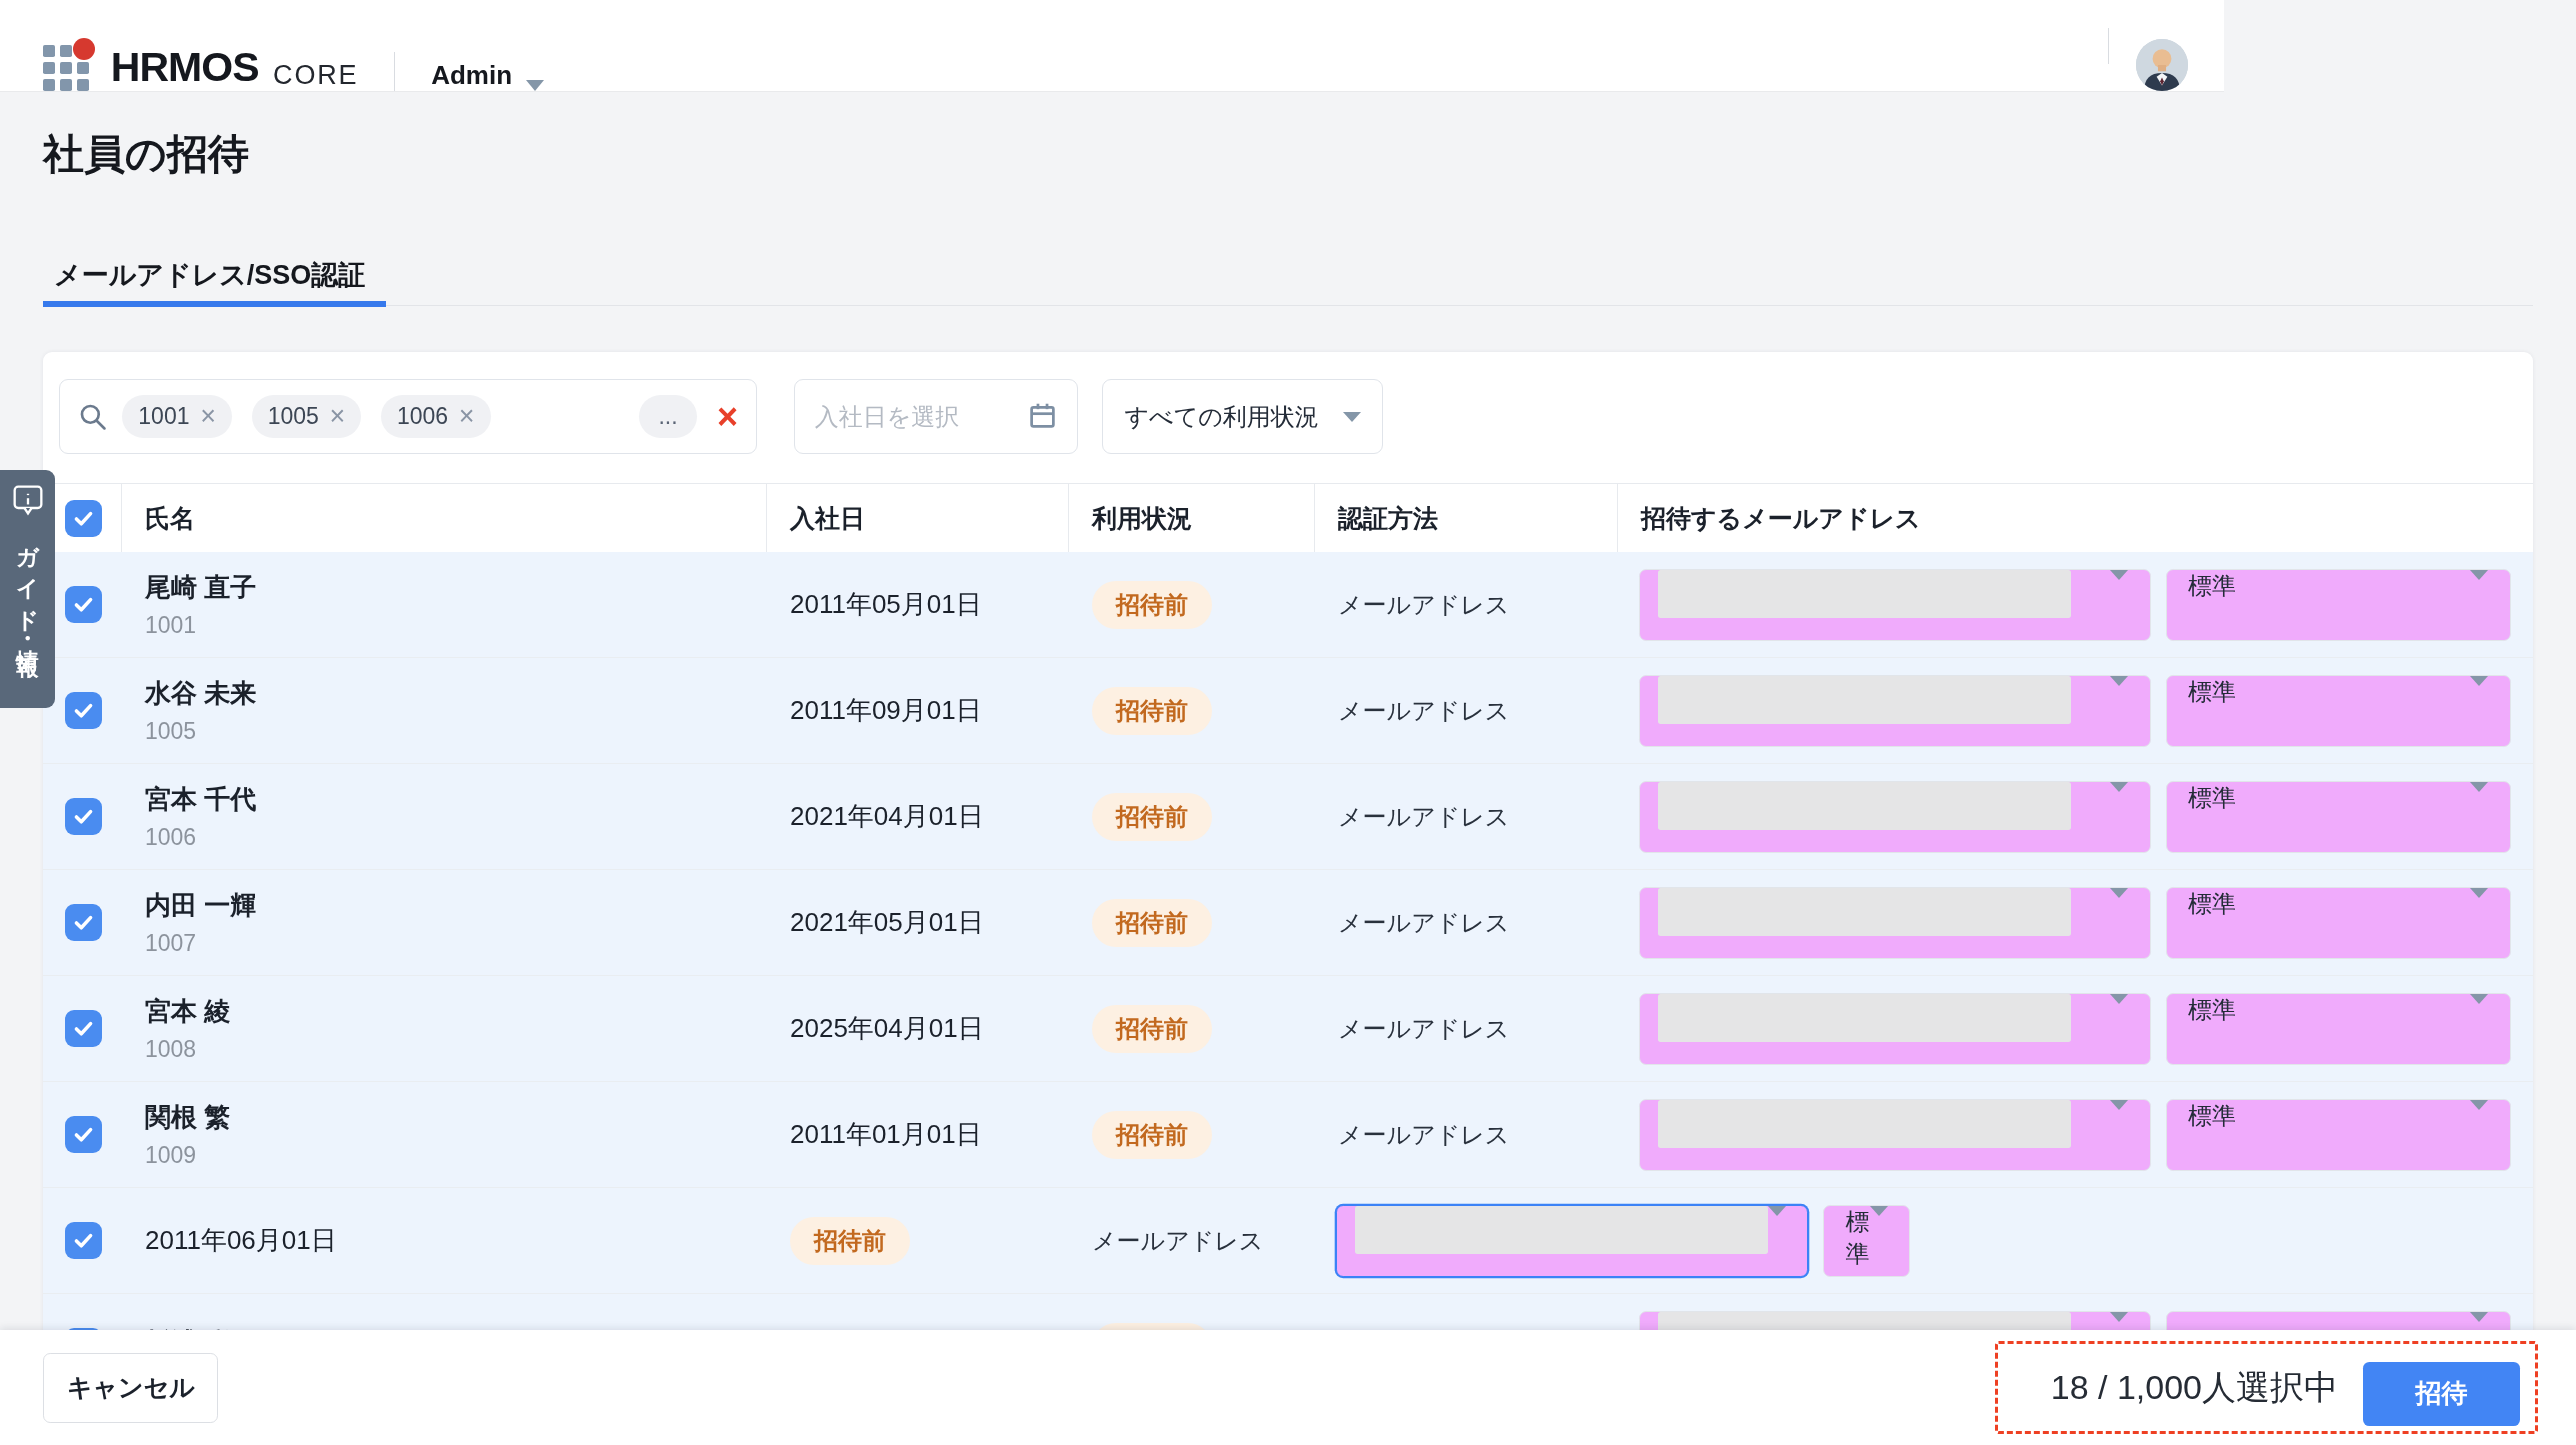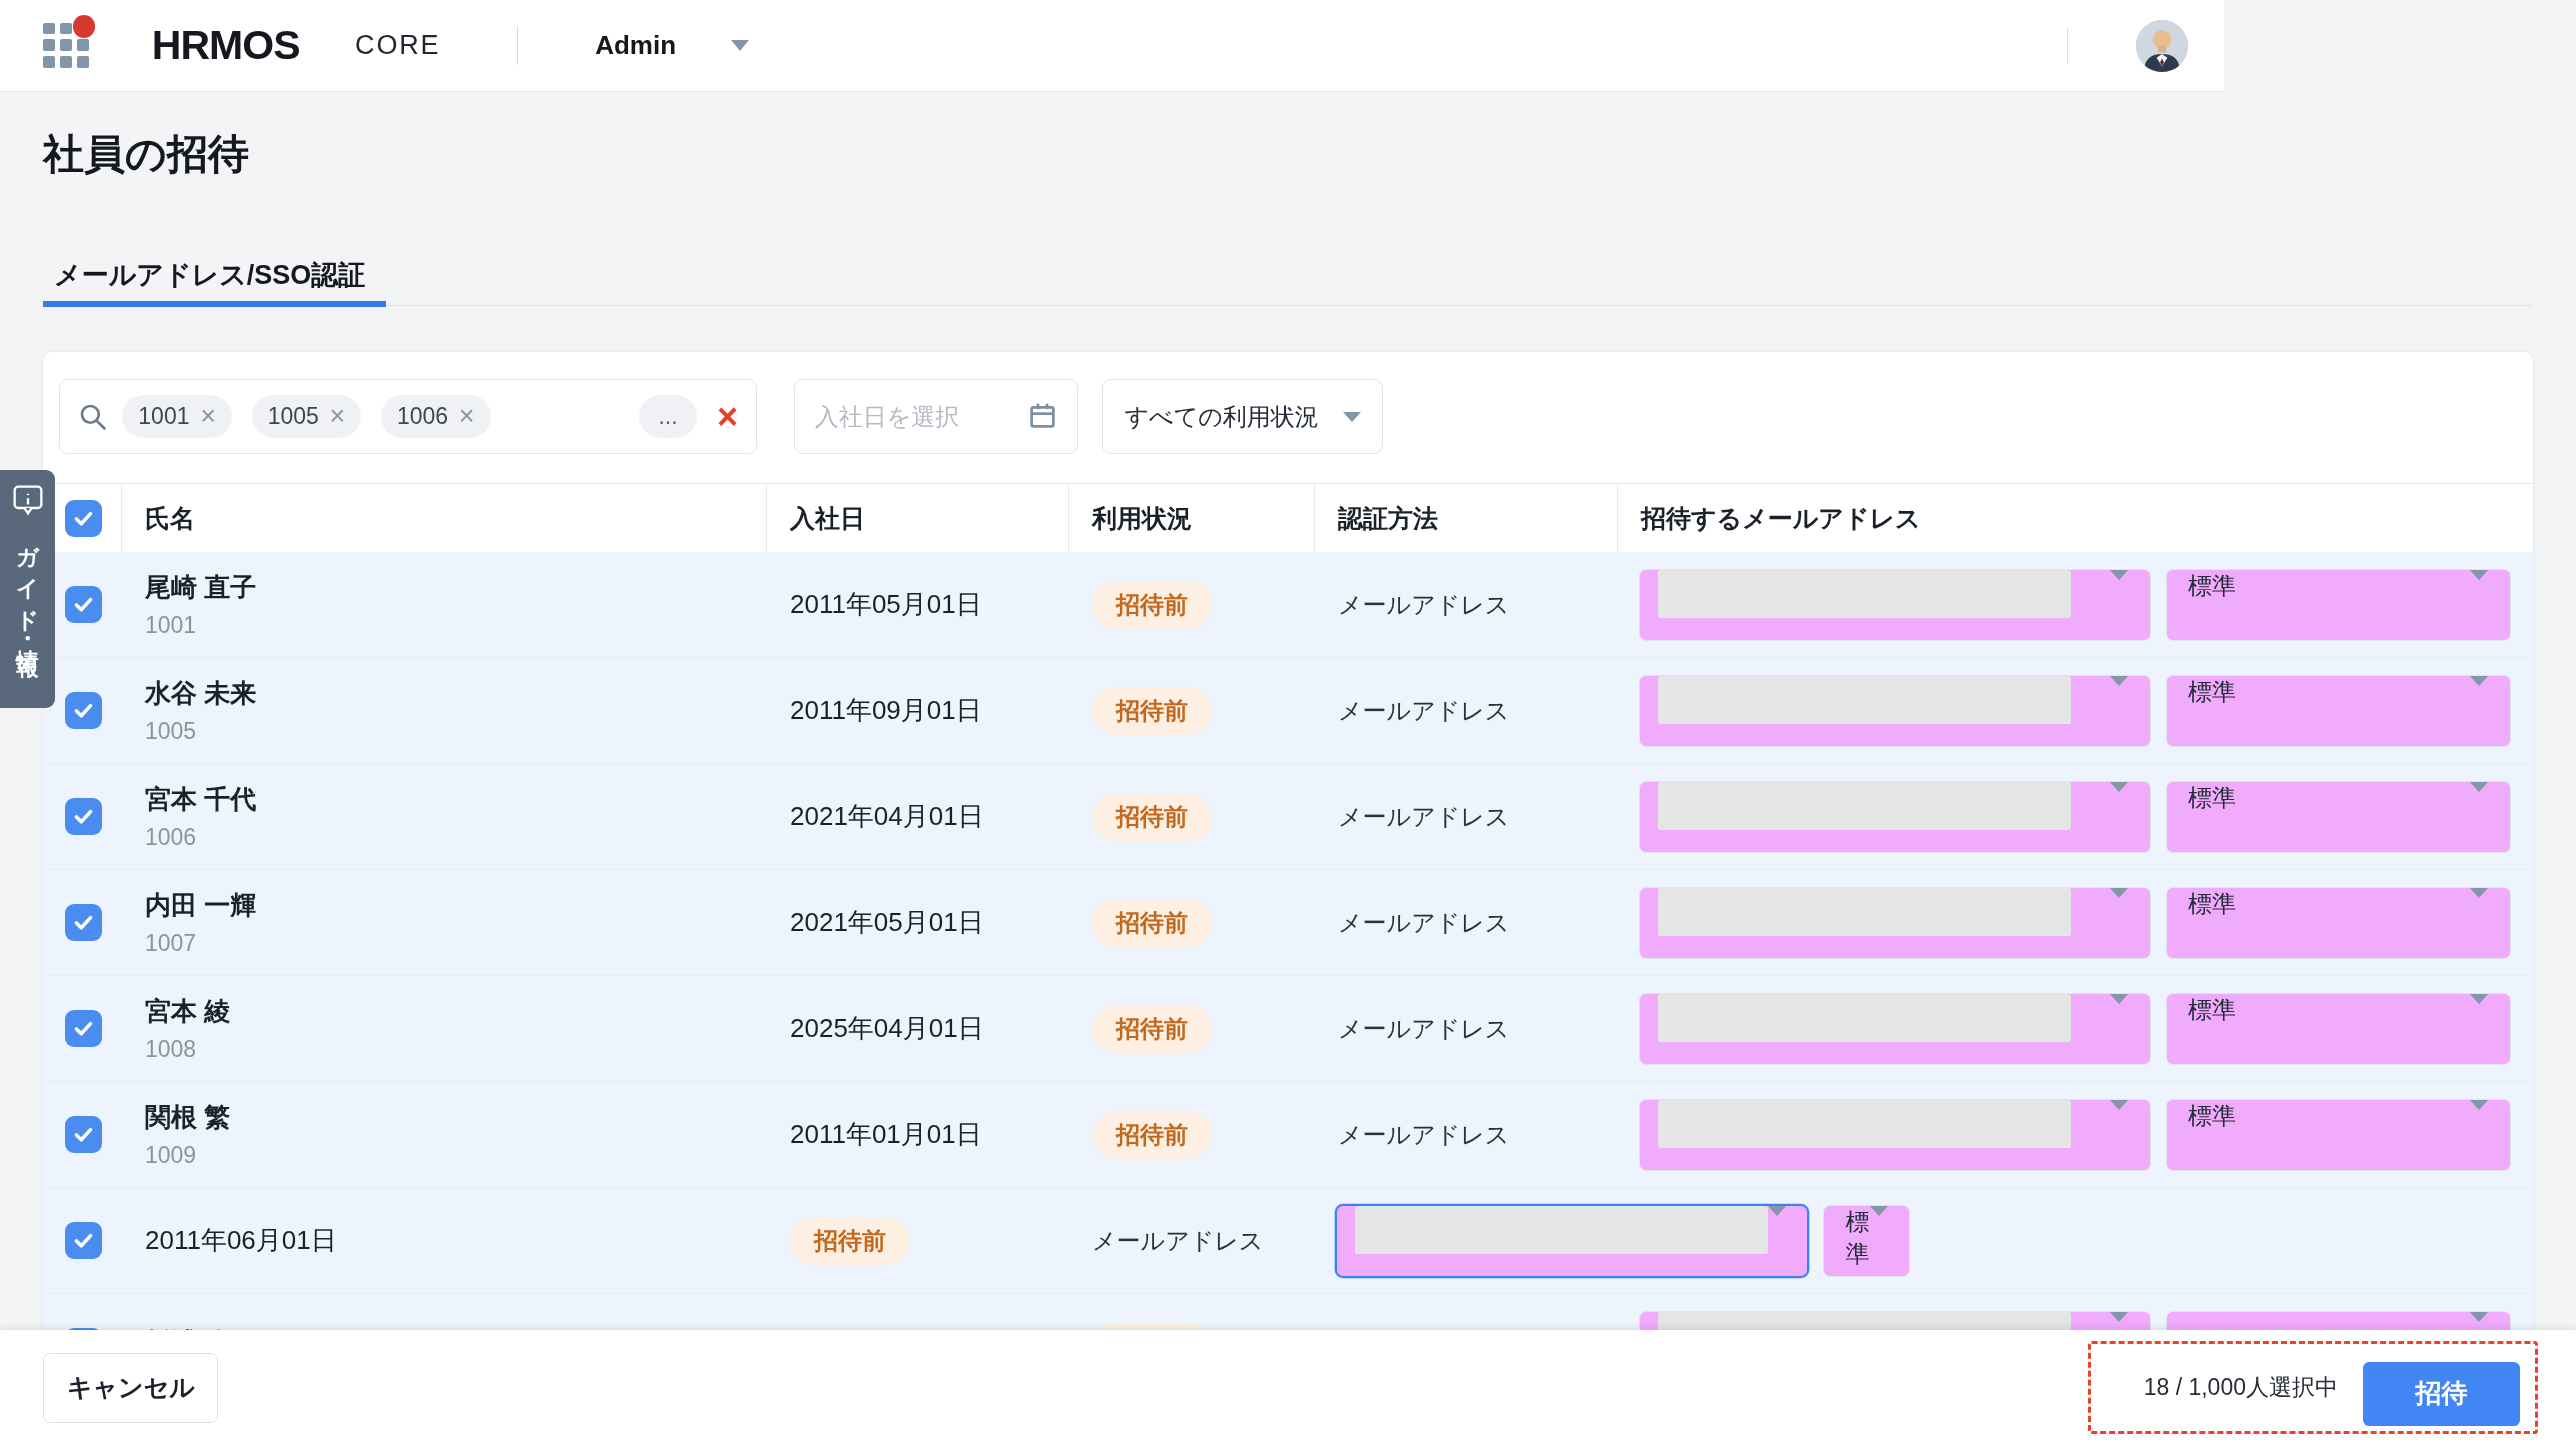--- a/index.html
+++ b/index.html
@@ -6,21 +6,21 @@
   html,body { width:2576px; height:1445px; overflow:hidden; }
   body {
     font-family:"Liberation Sans","DejaVu Sans",sans-serif;
     background:#f3f4f6; color:#1b212b; position:relative;
   }
 
   
   .header {
     position:absolute; top:0; left:0; width:2224px; height:92px;
     background:#fff; border-bottom:0.9px solid #e9eaec;
-    display:flex; align-items:center; padding:0 36px; z-index:30;gap:41px;
+    display:flex; align-items:flex-end; padding:0 36px; z-index:30;
   }
   .logo-grid { position:relative; width:46px; height:46px; margin-left:7.2px; display:grid;
     grid-template-columns:repeat(3,11.6px); grid-template-rows:repeat(3,11.6px); gap:5.4px; }
   .logo-dot { background:#8296ab; border-radius:1.8px; }
   .logo-dot.hidden { background:transparent; }
   .logo-red { position:absolute; top:-7.2px; right:-6.3px; width:22.4px; height:22.4px;
     border-radius:50%; background:#d6392f; }
   .brand-name { font-size:41px; font-weight:800; letter-spacing:-0.9px; color:#15181e; margin-left:21.5px; }
   .brand-suffix { font-size:27px; font-weight:400; letter-spacing:1.8px; color:#23272e; margin-left:14.3px; }
   .v-divider { width:0.9px; height:39px; background:#d9dce1; margin:0 36px; }
@@ -109,21 +109,21 @@
   .footer {
     position:absolute; left:0; bottom:0; width:2576px; height:115px; background:#fff;
     box-shadow:0 -1.8px 7.2px rgba(20,30,50,.10); z-index:40;
     display:flex; align-items:center; padding:0 38px;
   }
   .cancel-btn { width:175px; height:70px; background:#fff; border:1.8px solid #dcdfe4; border-radius:7.2px;
     font-size:25px; font-weight:700; color:#1b212b; margin-left:5.4px; cursor:pointer;
     font-family:inherit; }
   .footer-right { margin-left:auto; display:flex; align-items:center;
     border:3.6px dashed #ee4023; border-radius:3.6px; height:93px; padding:0 15px 0 25px; }
-  .selection-summary { font-size:23px; color:#262c35; margin-right:25px;margin-left:28px; }
+  .selection-summary { font-size:34px; color:#262c35; margin-right:25px;margin-left:28px; }
   .invite-btn { width:157px; height:64px; background:#4285f4; border:none; border-radius:6.3px;
     color:#fff; font-size:26px; font-weight:700; cursor:pointer; font-family:inherit;margin-top:12px; }
 </style>
 </head>
 <body>
 
 <div class="header">
   <div class="logo-grid">
     <div class="logo-dot"></div>
       <div class="logo-dot"></div>

